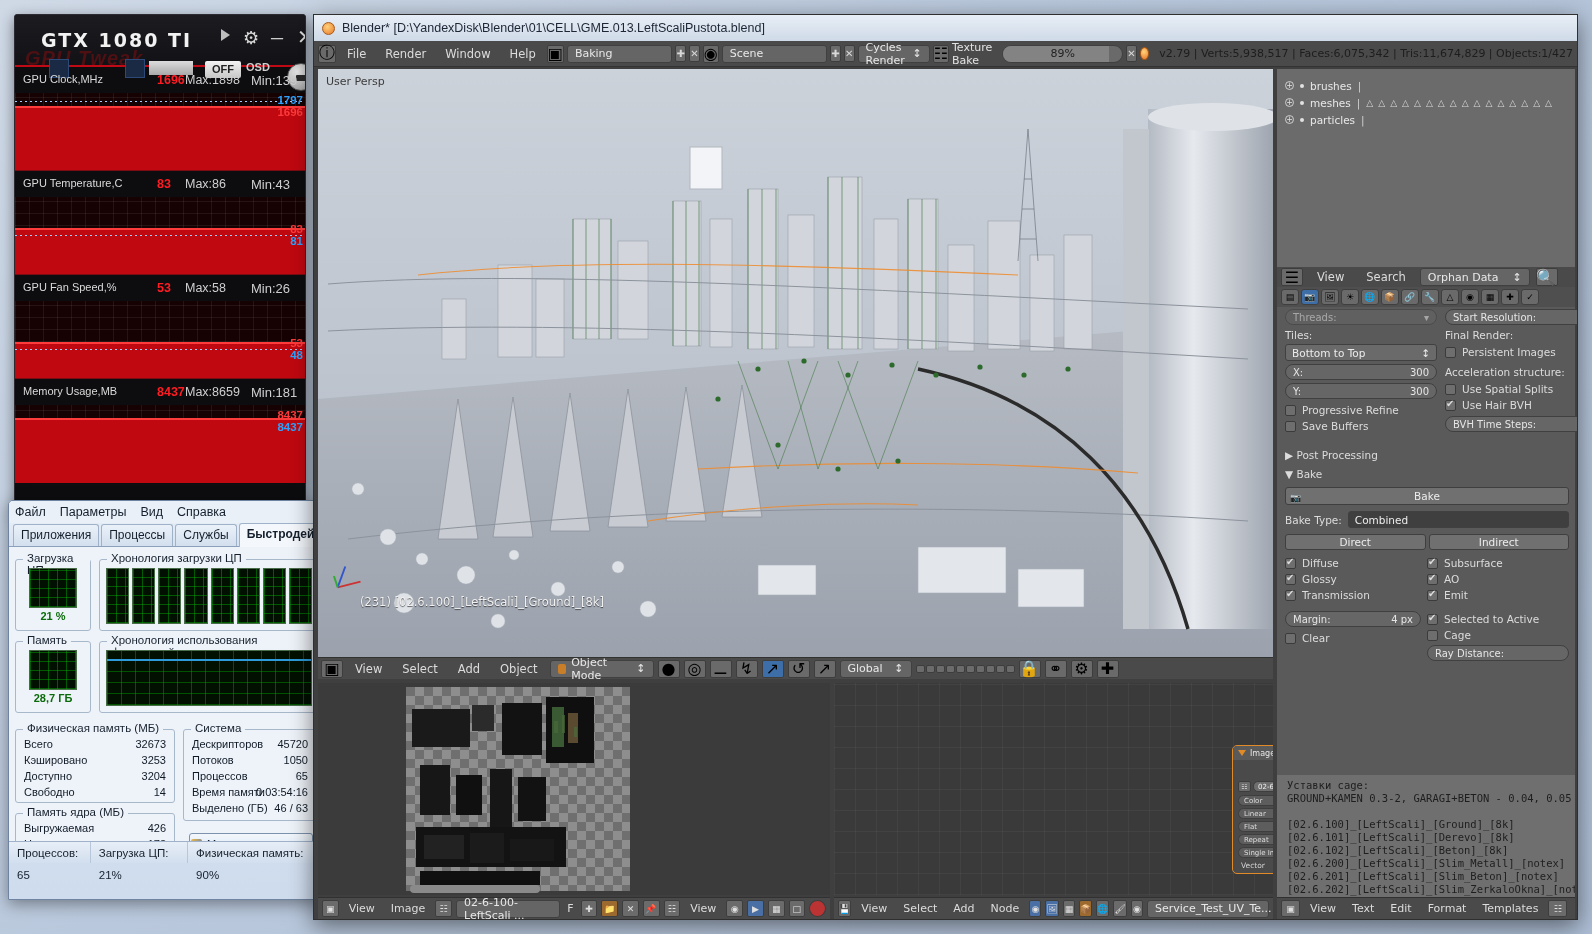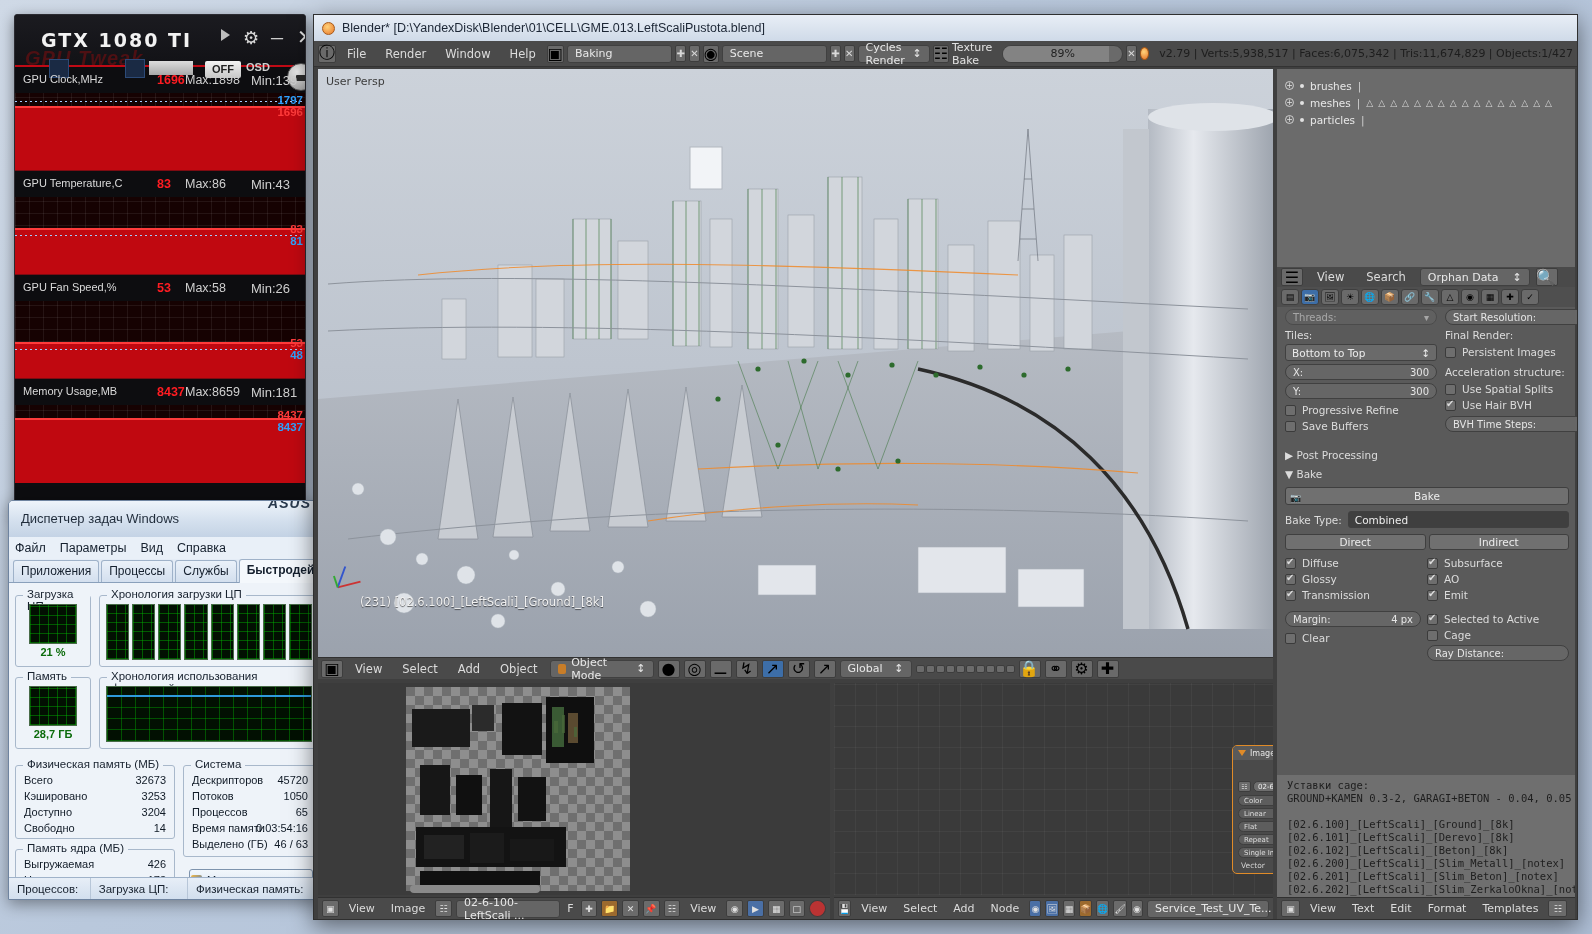--- a/index.html
+++ b/index.html
@@ -278,24 +278,20 @@
       <div class="gt-graph">
         <div class="gt-fill" style="top:14px;bottom:0;"></div>
         <div class="gt-line" style="top:13px;"></div>
         <div class="gt-v1" style="top:4px;">8437</div>
         <div class="gt-v2" style="top:16px;">8437</div>
       </div>
     </div>
   </div>
 
   <div id="taskmgr">
-    <div class="tm-cap">
-      <div class="tm-asus">ASUS</div>
-      <div class="t">Диспетчер задач Windows</div>
-    </div>
     <div class="tm-menu">
       <span>Файл</span>
       <span>Параметры</span>
       <span>Вид</span>
       <span>Справка</span>
     </div>
     <div class="tm-tabs">
       <div class="tm-tab">Приложения</div>
       <div class="tm-tab">Процессы</div>
       <div class="tm-tab">Службы</div>

